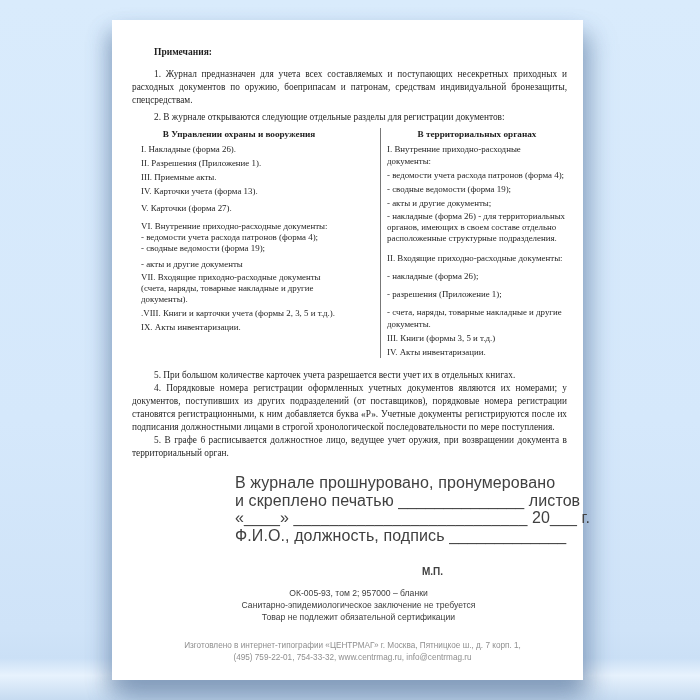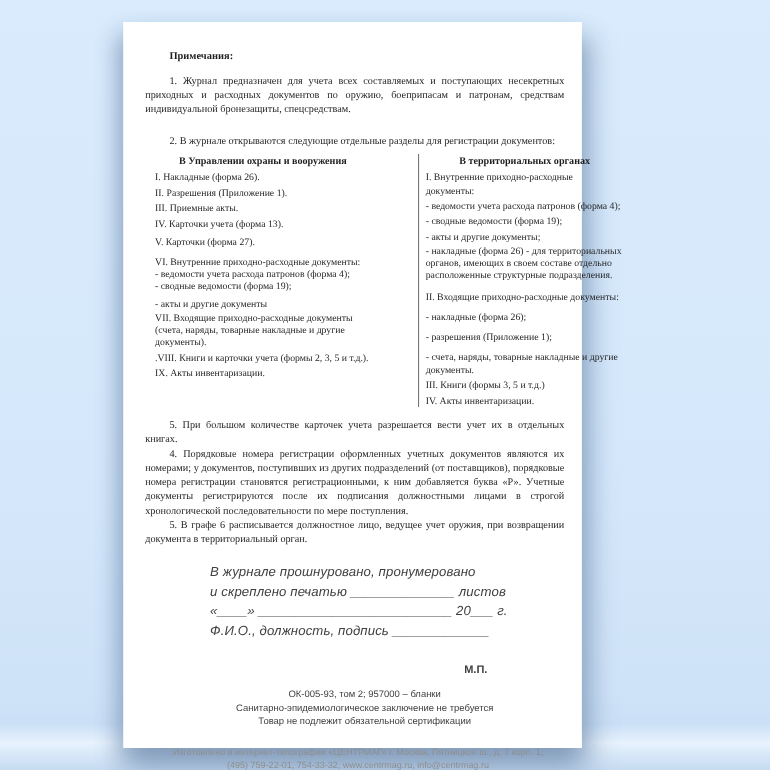--- a/index.html
+++ b/index.html
@@ -3,55 +3,54 @@
 <meta charset="utf-8">
 <style>
   * { margin:0; padding:0; box-sizing:border-box; }
   html,body { width:700px; height:700px; overflow:hidden; }
   body {
     background: linear-gradient(180deg, #d9ebfc 0%, #d5e8fb 60%, #cfe3f8 90%,
                 #cbe0f6 94%, #e7f2fd 96.5%, #c6dbf1 100%);
     font-family: "Liberation Serif", "DejaVu Serif", serif;
   }
   .page {
-    position:absolute; left:112px; top:20px; width:417px; height:660px;
+    position:absolute; left:112px; top:20px; width:471px; height:660px;
     background:#ffffff;
     box-shadow: 0 14px 22px rgba(96,126,164,0.45),
                 10px 16px 22px rgba(96,126,164,0.35),
                 -7px 12px 18px rgba(96,126,164,0.28);
   }
   .content { padding: 26px 16px 0 20px; color:#1f1f1f; }
 
   .notes-title { font-weight:bold; font-size:9.5px; margin-left:22px; line-height:12px; }
 
   .para {
     font-size:9.3px; line-height:13px; text-align:justify; text-indent:22px;
   }
   .p1 { margin-top:10px; }
-  .p2 { margin-top:16px; }
+  .p2 { margin-top:4px; }
   .p3 { margin-top:11px; }
 
   .sections-table {
     display:flex; align-items:stretch; margin-top:4px; margin-left:9px; width:426px;
   }
   .col-left  { width:203px; padding-right:7px; }
   .col-right { flex:1; border-left:1px solid #777; padding-left:6px;margin-left:36px; }
   .col-header { font-weight:bold; font-size:9.2px; text-align:center; line-height:12px; margin-bottom:3px; }
   .tl { font-size:8.9px; line-height:12px; }
   .sub { line-height:11px; }
   .wrap { line-height:11px; }
   .g2 { margin-top:2px; } .g5 { margin-top:5px; }
   .g6 { margin-top:6px; } .g8 { margin-top:8px; }
 
   .stitching {
-    margin-top:14px; margin-left:59px; width:234px;
+    margin-top:14px; margin-left:103px; width:234px;
     font-family:"Liberation Sans","DejaVu Sans",sans-serif;
-    font-size:12px; line-height:17.5px; color:#404040; letter-spacing:0.1px;
+    font-size:16px; line-height:17.5px; color:#404040; letter-spacing:0.1px;
     white-space:nowrap;
-    font-style:italic;
   }
   .stitch-dashes { margin-top:6px; color:#6a6a6a; letter-spacing:0.5px; }
 
   .stamp {
     margin-top:22px; margin-left:290px;
     font-family:"Liberation Sans","DejaVu Sans",sans-serif;
     font-size:10px; color:#404040;font-weight:bold;
   }
 
   .classifier {

